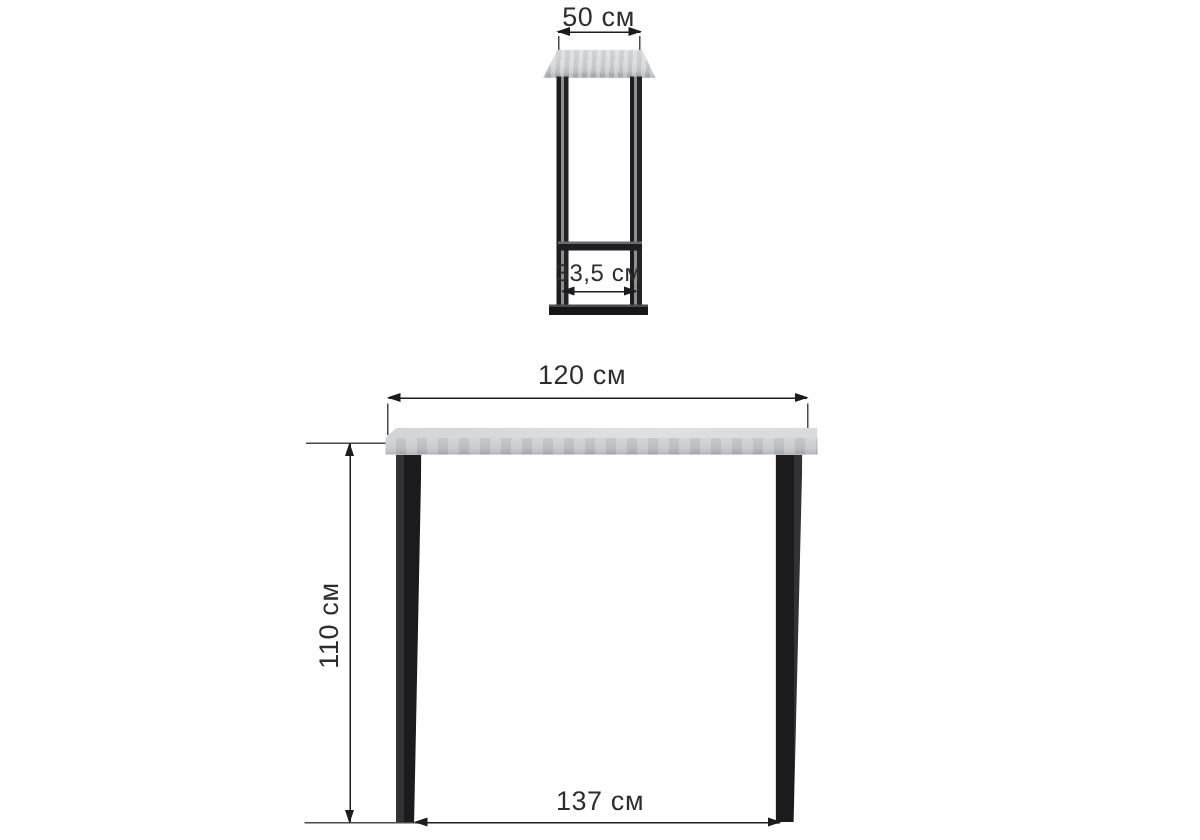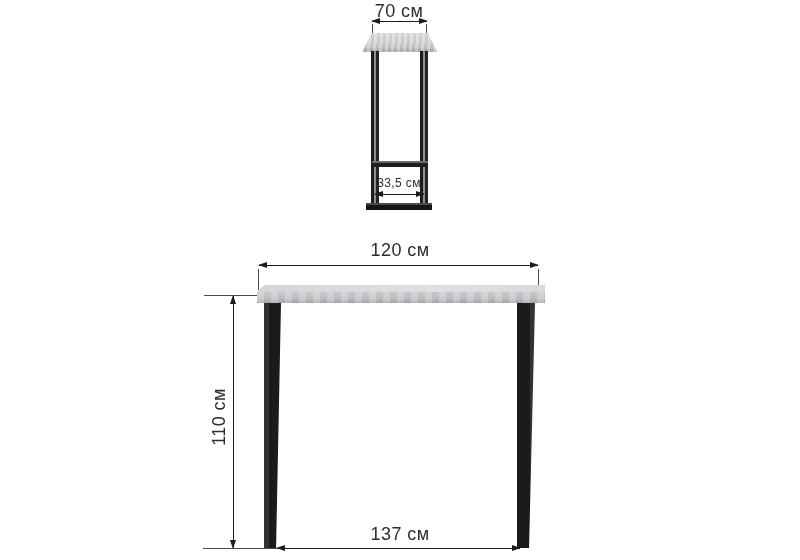--- a/index.html
+++ b/index.html
@@ -10,21 +10,21 @@
     position:relative;overflow:hidden;
   }
   .canvas{position:absolute;left:0;top:0;width:800px;height:560px;}
 
   
   .dim-label{
     position:absolute;width:120px;text-align:center;
     font-size:18px;color:#2d2d2d;letter-spacing:0.4px;
     white-space:nowrap;line-height:20px;
   }
-  .dim-label.small{font-size:12px;}
+  .dim-label.small{font-size:16px;}
   .dim-label.rot{transform:rotate(-90deg);transform-origin:center center;}
 
   
   .h-arrow{position:absolute;height:1px;background:#1c1c1c;}
   .h-arrow::before{
     content:"";position:absolute;left:-1px;top:-3px;width:0;height:0;
     border-style:solid;border-width:3.5px 9px 3.5px 0;
     border-color:transparent #1c1c1c transparent transparent;
   }
   .h-arrow::after{
@@ -97,40 +97,40 @@
     clip-path:polygon(0 0,100% 0,67% 100%,0 100%);
   }
 </style>
 </head>
 <body>
 
 <div class="canvas">
 
   <div>
 
-    <div class="dim-label" style="left:339px;top:1px;">70 см</div>
+    <div class="dim-label" style="left:339px;top:1px;">50 см</div>
 
     <div class="h-arrow" style="left:372px;top:21px;width:55px;"></div>
     <div class="xline v" style="left:372px;top:24px;height:10px;"></div>
     <div class="xline v" style="left:426px;top:24px;height:10px;"></div>
 
     <div class="sv-top"></div>
     <div class="sv-leg" style="left:371px;"></div>
     <div class="sv-leg" style="left:420px;"></div>
     <div class="sv-cross"></div>
 
     <div class="dim-label small" style="left:339px;top:173px;">33,5 см</div>
     <div class="h-arrow" style="left:375px;top:194px;width:49px;"></div>
 
     <div class="sv-base"></div>
   </div>
 
   <div>
 
-    <div class="dim-label" style="left:340px;top:240px;">120 см</div>
+    <div class="dim-label" style="left:328px;top:240px;">120 см</div>
 
     <div class="h-arrow" style="left:259px;top:265px;width:279px;"></div>
     <div class="xline v" style="left:258px;top:269px;height:21px;"></div>
     <div class="xline v" style="left:538px;top:269px;height:18px;"></div>
 
     <div class="fv-top">
       <div class="surface"></div>
       <div class="face"></div>
     </div>
 

